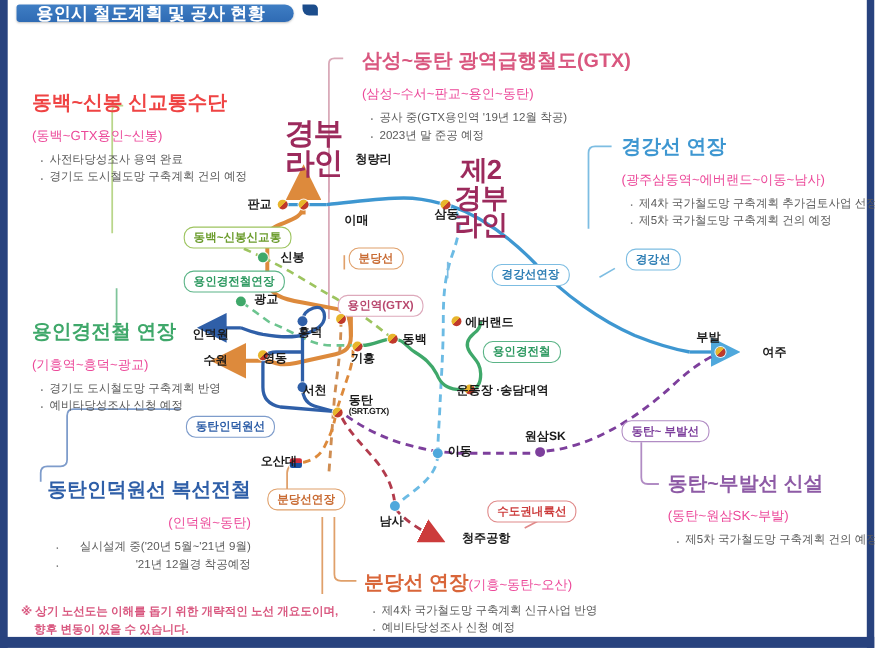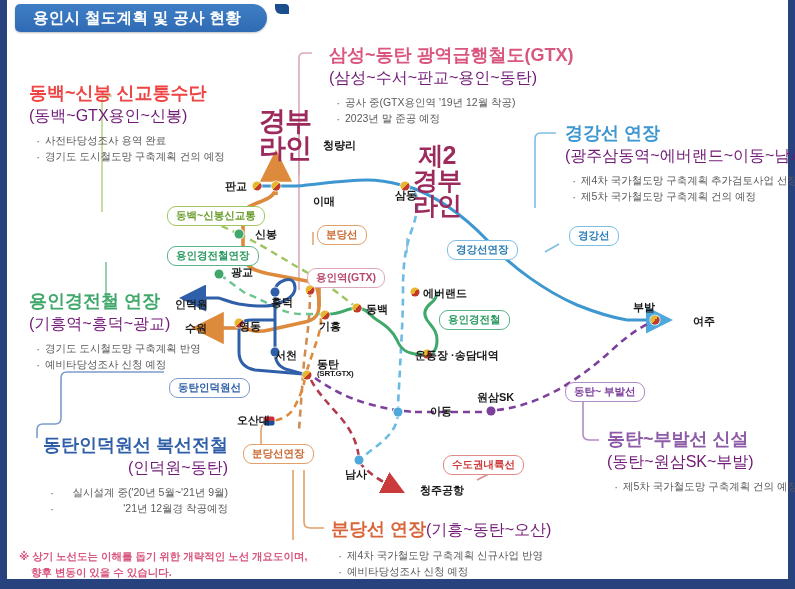--- a/index.html
+++ b/index.html
@@ -8,33 +8,33 @@
     background:#ffffff;
     font-family:"Liberation Sans","DejaVu Sans",sans-serif;
     overflow:hidden;position:relative;
   }
   #root{position:relative;width:795px;height:589px;background:#fff;
         border-left:7px solid #28427e;border-right:7px solid #28427e;
         box-sizing:border-box;}
   #root::before{content:"";position:absolute;left:-7px;right:-7px;bottom:0;height:10px;background:#28427e;}
 
   
-  .banner{position:absolute;left:8px;top:4px;height:28px;padding:0 26px 0 18px;
+  .banner{position:absolute;left:8px;top:4px;height:16px;padding:0 26px 0 18px;
     background:linear-gradient(#3f7ec4,#2f6bb4);
     border-radius:5px 14px 14px 5px;
     display:flex;align-items:center;
     box-shadow:0 1px 2px rgba(0,0,0,.25);}
   .banner span{color:#fff;font-size:15.5px;font-weight:bold;letter-spacing:.3px;white-space:nowrap;}
   .banner-fold{position:absolute;left:268px;top:4px;width:14px;height:10px;
     background:#1c4d8c;border-radius:0 4px 0 6px;}
 
   
   .info{position:absolute;}
   .info .hd{font-size:18px;font-weight:bold;white-space:nowrap;line-height:1.25;}
-  .info .sub{font-size:16px;color:#701a75;white-space:nowrap;line-height:1.35;margin-top:0;}
+  .info .sub{font-size:12px;color:#ec4899;white-space:nowrap;line-height:1.35;margin-top:10px;}
   .info .sub.inline{display:inline;}
   .info ul{list-style:none;margin:6px 0 0 6px;padding:0;}
   .info li{font-size:10.5px;color:#5a5a5a;line-height:1.55;white-space:nowrap;position:relative;padding-left:10px;}
   .info li::before{content:"·";position:absolute;left:1px;top:-1px;font-size:13px;color:#777;}
 
   .c-green{color:#ef4444;}
   .c-pink{color:#d9577f;}
   .c-blue{color:#3e97d1;}
   .c-navy{color:#2f5fa8;}
   .c-lgreen{color:#3fa86a;}
@@ -300,21 +300,21 @@
   <div class="slab" style="left:268px;top:349px;">서천</div>
   <div class="slab" style="left:312px;top:320px;">기흥</div>
   <div class="slab" style="left:359px;top:303px;">동백</div>
   <div class="slab" style="left:416px;top:287px;">에버랜드</div>
   <div class="slab" style="left:408px;top:349px;">운동장 ·송담대역</div>
   <div class="slab" style="left:310px;top:358px;">
     <span>동탄</span>
     <small>(SRT.GTX)</small>
   </div>
   <div class="slab" style="left:230px;top:414px;">오산대</div>
-  <div class="slab" style="left:400px;top:405px;margin-left:23px;">이동</div>
+  <div class="slab" style="left:400px;top:405px;">이동</div>
   <div class="slab" style="left:338px;top:468px;">남사</div>
   <div class="slab" style="left:470px;top:391px;">원삼SK</div>
   <div class="slab" style="left:626px;top:301px;">부발</div>
   <div class="slab" style="left:686px;top:315px;">여주</div>
   <div class="slab" style="left:413px;top:484px;">청주공항</div>
 
   <div class="note">
     <div>※ 상기 노선도는 이해를 돕기 위한 개략적인 노선 개요도이며,</div>
     <div style="padding-left:12px;">향후 변동이 있을 수 있습니다.</div>
   </div>

